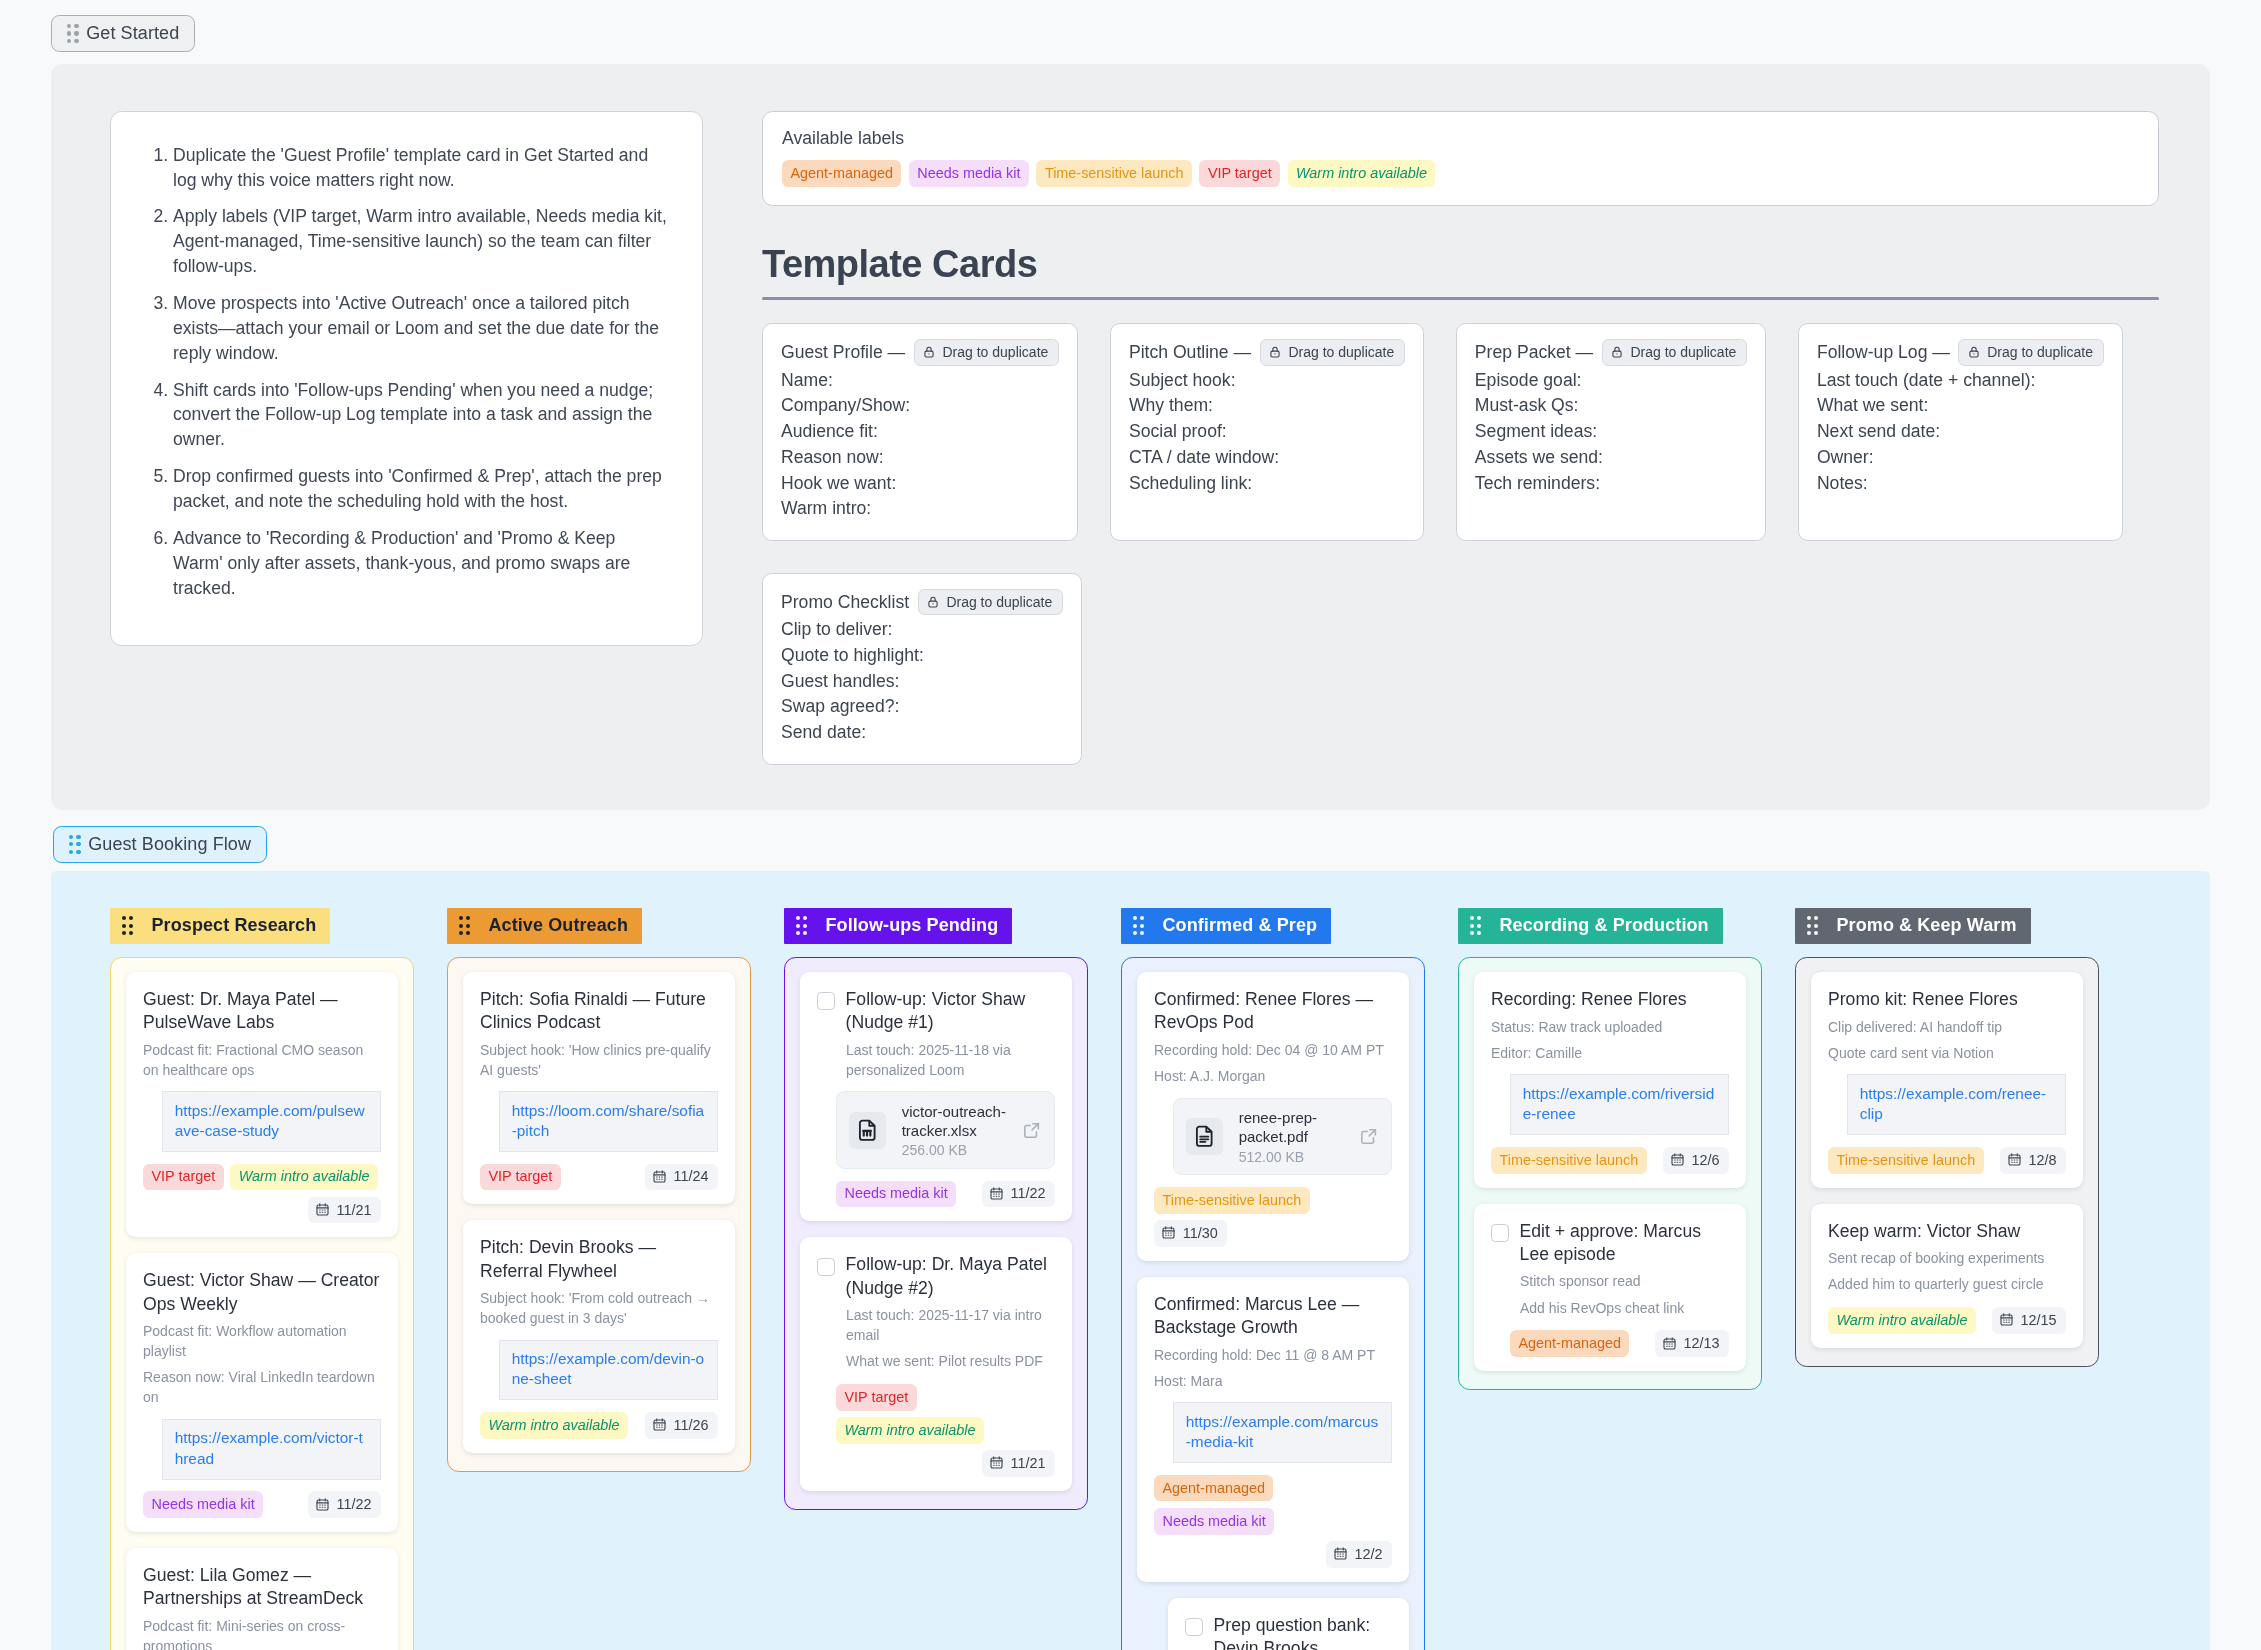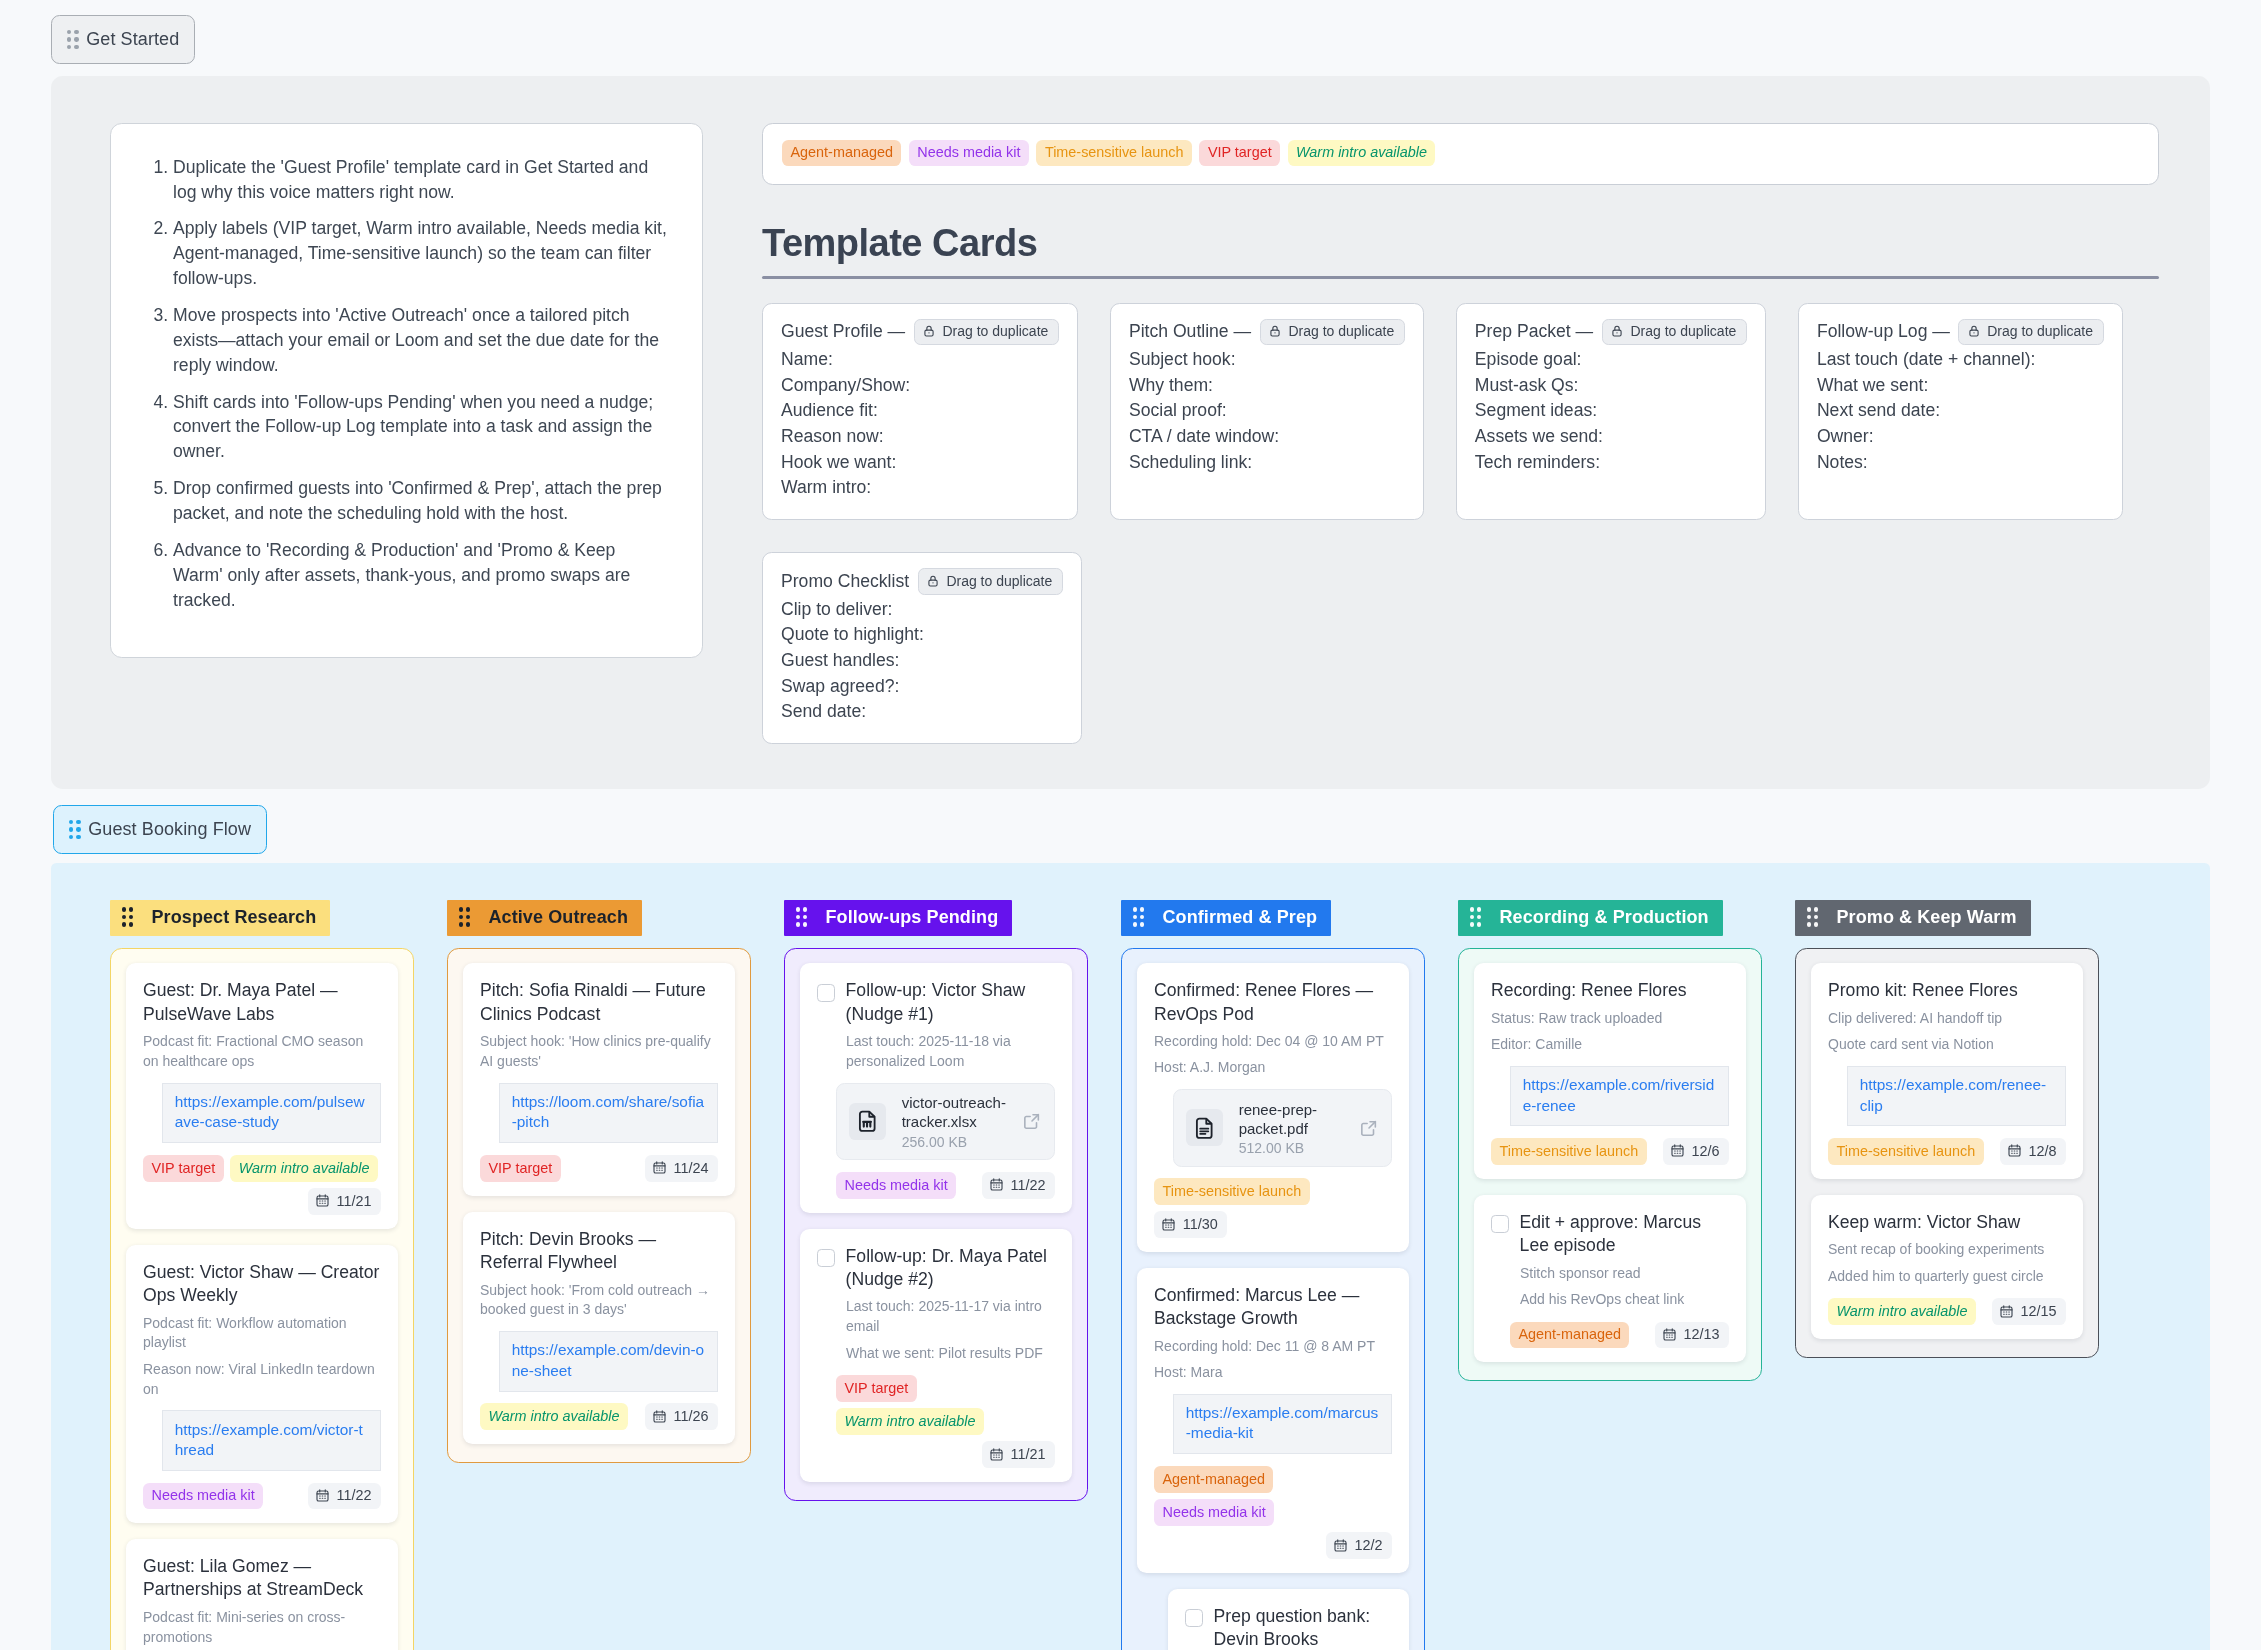--- a/index.html
+++ b/index.html
@@ -9,21 +9,21 @@
     font-family: "Liberation Sans", sans-serif;
     color: #2f3640;
   }
   body { padding: 0 0 21px 0; }
 
   
   .tab-row { padding: 15px 0 0 51px; }
   .tab {
     display: inline-flex; align-items: center; gap: 7.4px;
     background: #eef0f2; border: 1.1px solid #a9aeb4;
-    border-radius: 8.5px; padding: 13px 15px;
+    border-radius: 8.5px; padding: 7px 15px;
     font-size: 18px; color: #3c4450; letter-spacing: 0.1px;
   }
   .tab.active {
     background: #ddf2fd; border-color: #21a7ea; color: #3c4450;
   }
   .grip { display: inline-grid; grid-template-columns: repeat(2, 4.3px);
           grid-template-rows: repeat(3, 4.3px); gap: 3.2px; }
   .grip i { width: 4.3px; height: 4.3px; border-radius: 50%; background: #9aa2ac; display:block;}
   .tab.active .grip i { background: #21a7ea; }
 
@@ -175,20 +175,21 @@
       <li>Apply labels (VIP target, Warm intro available, Needs media kit, Agent-managed, Time-sensitive launch) so the team can filter follow-ups.</li>
       <li>Move prospects into 'Active Outreach' once a tailored pitch exists—attach your email or Loom and set the due date for the reply window.</li>
       <li>Shift cards into 'Follow-ups Pending' when you need a nudge; convert the Follow-up Log template into a task and assign the owner.</li>
       <li>Drop confirmed guests into 'Confirmed &amp; Prep', attach the prep packet, and note the scheduling hold with the host.</li>
       <li>Advance to 'Recording &amp; Production' and 'Promo &amp; Keep Warm' only after assets, thank-yous, and promo swaps are tracked.</li>
     </ol>
   </div>
 
   <div class="gs-right">
     <div class="labels-box">
+      <div class="lh">Available labels</div>
       <div class="chips">
         <span class="chip agent">Agent-managed</span>
         <span class="chip media">Needs media kit</span>
         <span class="chip time">Time-sensitive launch</span>
         <span class="chip vip">VIP target</span>
         <span class="chip warm">Warm intro available</span>
       </div>
     </div>
 
     <div class="tc-title">Template Cards</div>

